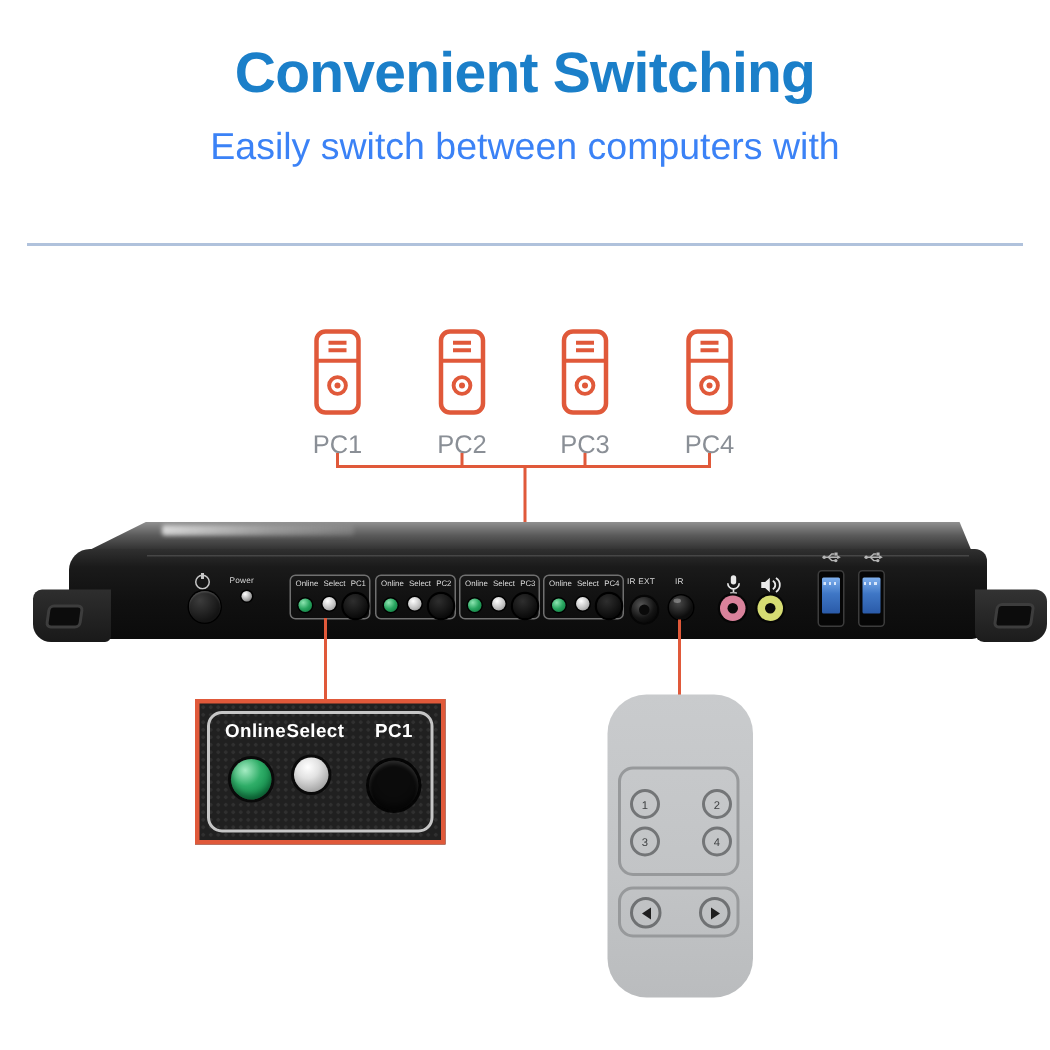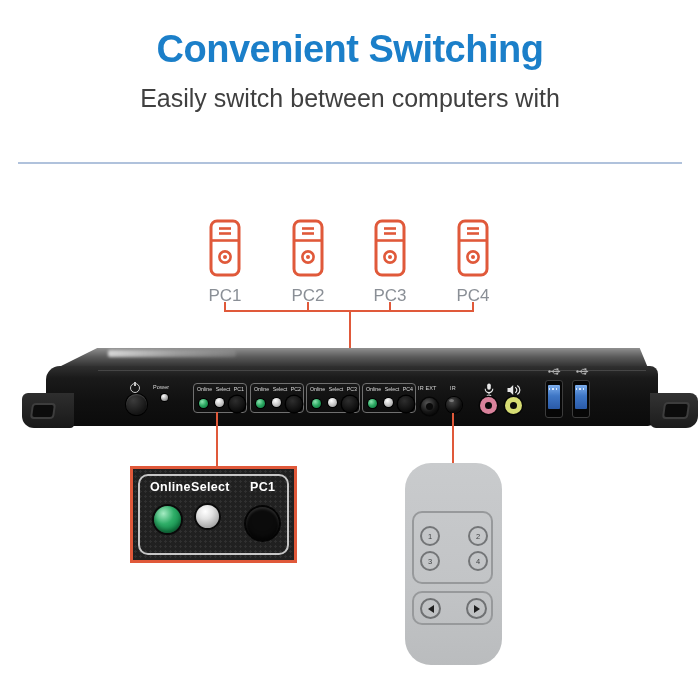--- a/index.html
+++ b/index.html
@@ -4,21 +4,21 @@
 <style>
   html,body{margin:0;padding:0;background:#fff;}
   .stage{position:relative;width:700px;height:700px;background:#ffffff;overflow:hidden;
          font-family:Liberation Sans, sans-serif;}
   .abs{position:absolute;}
 
   
   .title{position:absolute;top:28px;left:0;width:700px;text-align:center;
          font-size:38px;font-weight:bold;color:#1b7fc9;letter-spacing:-0.5px;}
   .subtitle{position:absolute;top:82px;left:0;width:700px;text-align:center;
-            font-size:25px;color:#404040;line-height:33px;}
+            font-size:25px;color:#3b82f6;line-height:33px;}
   .divider{position:absolute;left:18px;top:162px;width:664px;height:2px;background:#b0c2dc;}
 
   
   .pc{position:absolute;top:219px;width:84px;text-align:center;}
   .pc-label{display:block;margin-top:5px;font-size:17px;color:#8a8f96;}
 
   
   .oline{position:absolute;background:#e0593a;}
 
   

